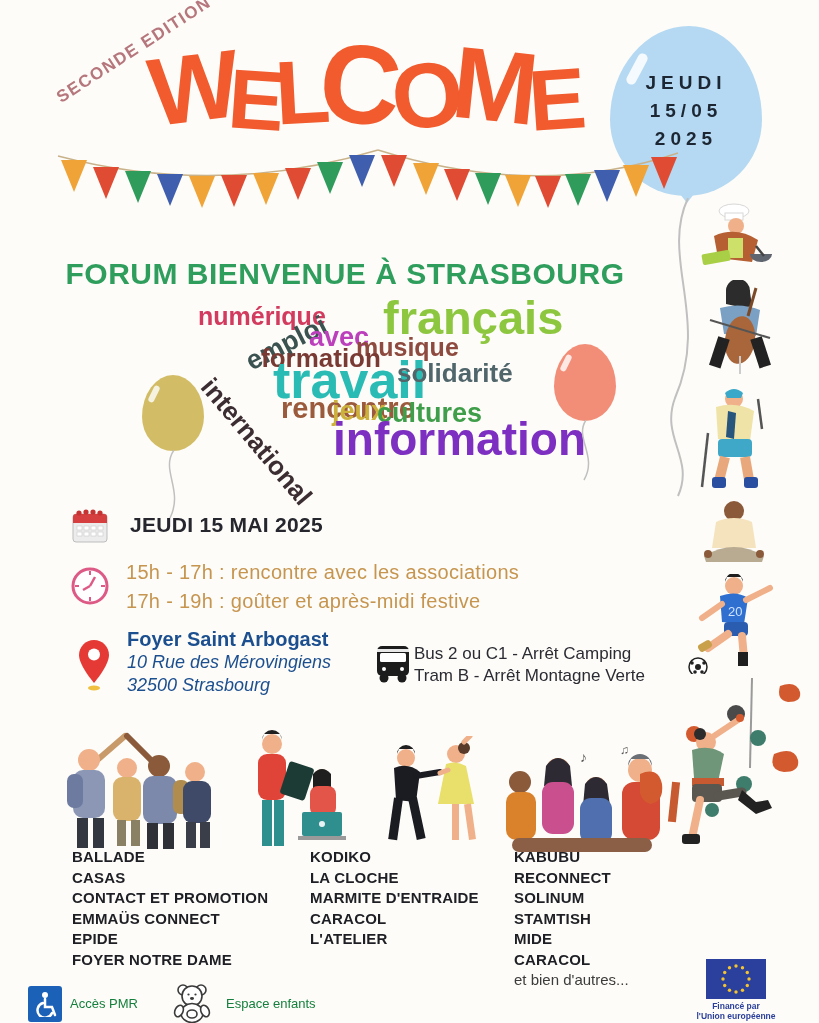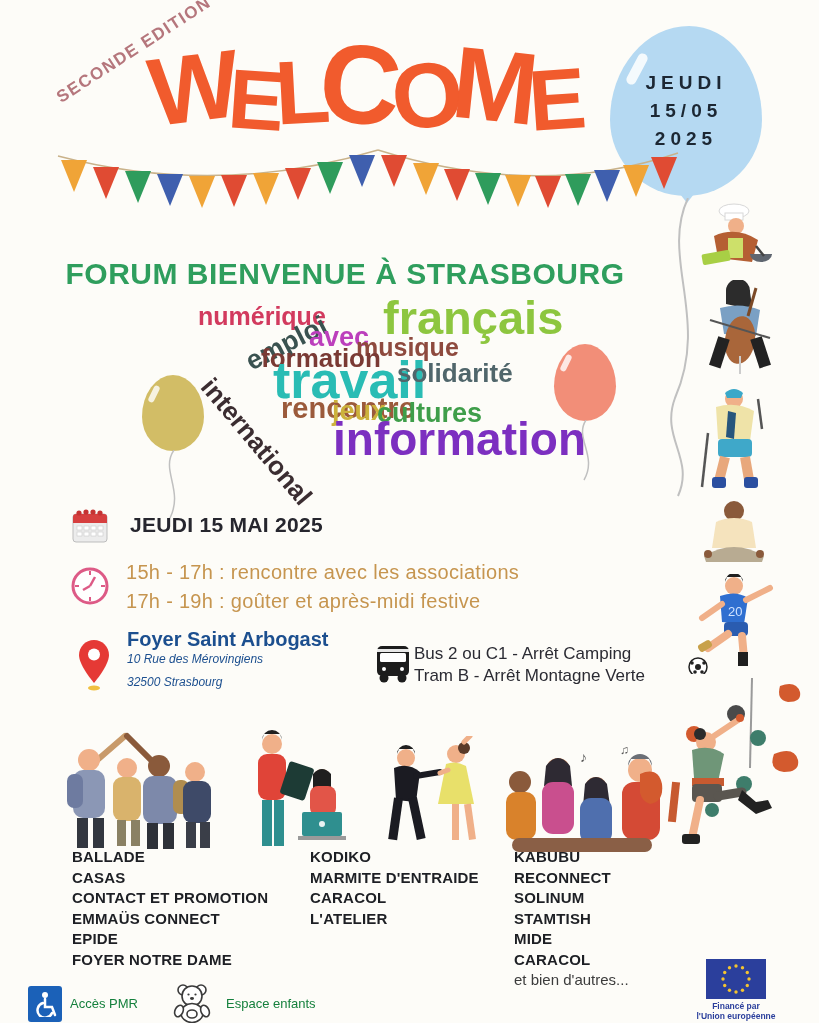--- a/index.html
+++ b/index.html
@@ -37,21 +37,21 @@
   .wc1{transform:rotate(-27deg);}
   .wc8{transform:rotate(50deg);transform-origin:left top;}
 
   .balloon-sm{border-radius:50% 50% 50% 50%/55% 55% 45% 45%;}
   .balloon-sm:before{content:"";position:absolute;left:9px;top:10px;width:6px;height:18px;
                 border-radius:6px;background:#fff;transform:rotate(26deg);opacity:.8;}
 
   .date-label{left:130px;top:513px;font-size:21px;font-weight:bold;color:#26262e;letter-spacing:.3px;}
   .sched{font-size:20px;color:#c6954f;letter-spacing:.3px;}
   .venue-name{left:127px;top:628px;font-size:20px;font-weight:bold;color:#1c4f8f;}
-  .venue-line{font-style:italic;font-size:12px;color:#1c4f8f;}
+  .venue-line{font-style:italic;font-size:18px;color:#1c4f8f;}
   .transit{font-size:17px;color:#2b2b33;}
 
   .orgcol{list-style:none;margin:0;padding:0;}
   .orgcol li{font-size:15px;font-weight:bold;color:#1d1f24;line-height:20.5px;letter-spacing:.2px;white-space:nowrap;}
   .more{font-size:15px;color:#3c3c3c;}
 
   .footer-label{font-size:13px;color:#15803d;}
   .wheelchair-box{left:28px;top:986px;width:34px;height:36px;background:#1b61b8;border-radius:3px;
                   display:flex;align-items:center;justify-content:center;}
   .eu-caption{left:684px;top:1001px;width:104px;text-align:center;font-size:8.5px;font-weight:bold;
@@ -349,20 +349,21 @@
   <ul class="abs orgcol" style="left:72px;top:847px;">
     <li>BALLADE</li>
     <li>CASAS</li>
     <li>CONTACT ET PROMOTION</li>
     <li>EMMAÜS CONNECT</li>
     <li>EPIDE</li>
     <li>FOYER NOTRE DAME</li>
   </ul>
   <ul class="abs orgcol" style="left:266px;top:847px;margin-left:44px;">
     <li>KODIKO</li>
+    <li>LA CLOCHE</li>
     <li>MARMITE D'ENTRAIDE</li>
     <li>CARACOL</li>
     <li>L'ATELIER</li>
   </ul>
   <ul class="abs orgcol" style="left:514px;top:847px;">
     <li>KABUBU</li>
     <li>RECONNECT</li>
     <li>SOLINUM</li>
     <li>STAMTISH</li>
     <li>MIDE</li>

